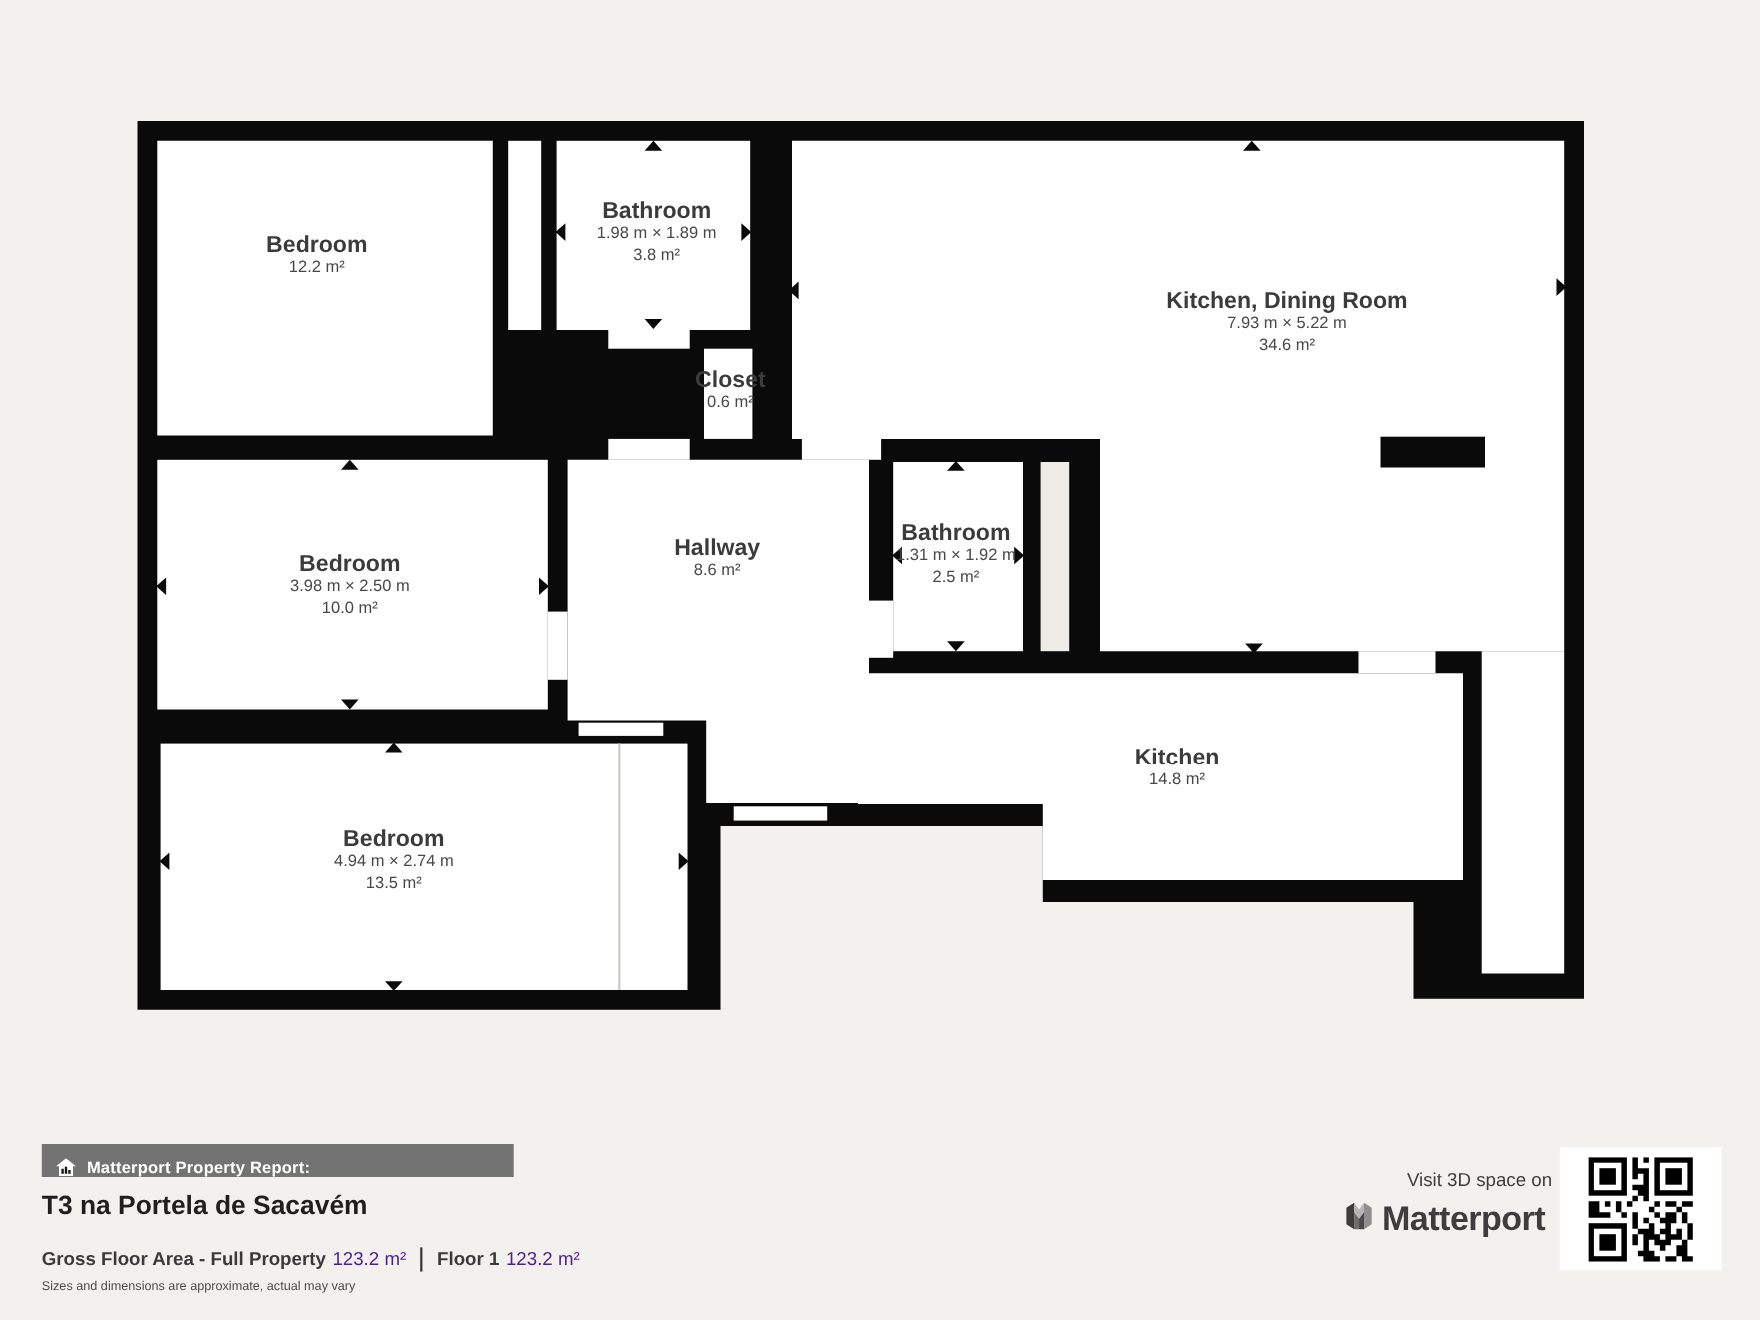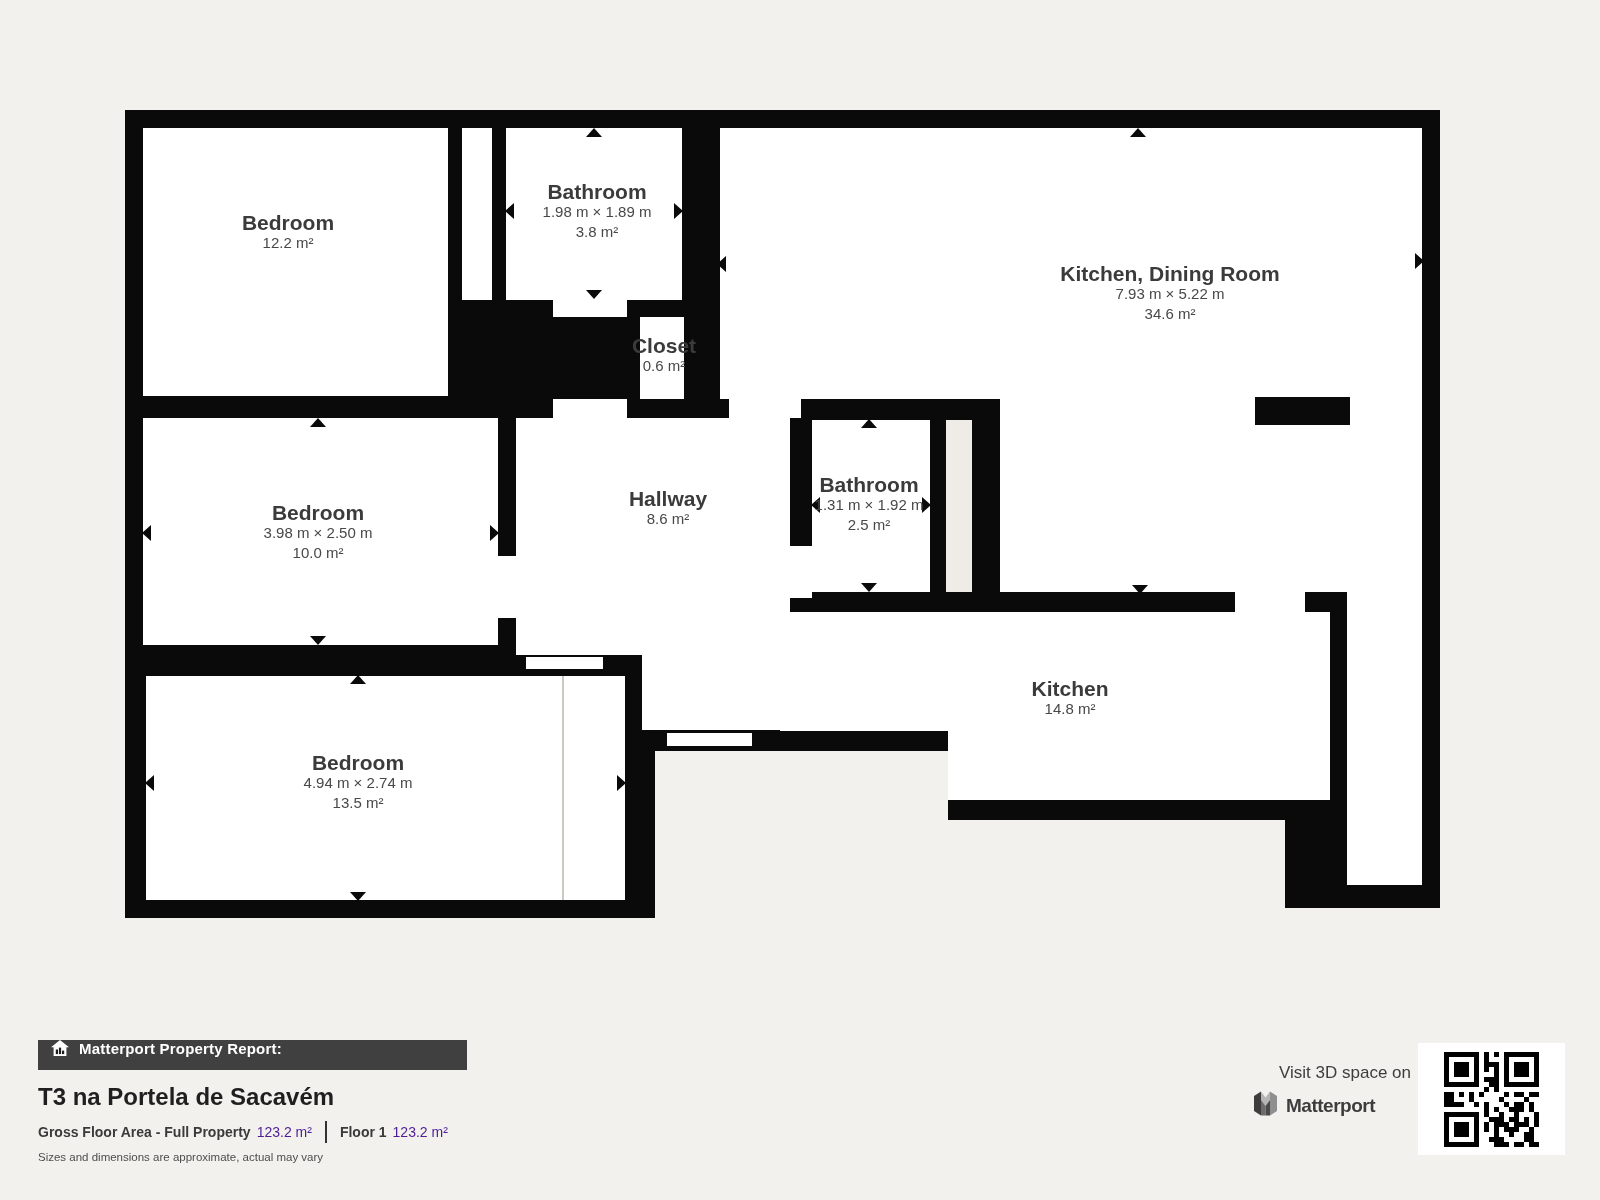--- a/index.html
+++ b/index.html
@@ -7,35 +7,35 @@
          font-family:"Liberation Sans", sans-serif;}
   .plan-svg{position:absolute;left:0;top:0;}
   .room-label{position:absolute;transform:translateX(-50%);text-align:center;
               white-space:nowrap;color:#3e3e3e;}
   .rname{font-weight:bold;font-size:21px;line-height:21px;color:#3b3b3b;}
   .rdims,.rarea{font-size:15px;line-height:20px;color:#484848;}
   .rdims:empty{display:none;}
 
   
   .report{position:absolute;left:38px;top:1040px;width:520px;}
-  .banner{width:429px;height:30px;background:#404040;display:flex;align-items:flex-start;}
+  .banner{width:429px;height:30px;background:#737373;display:flex;align-items:flex-end;}
   .banner .house{margin:0 10px 0 13px;display:flex;}
   .banner .btxt{color:#ffffff;font-weight:bold;font-size:15px;letter-spacing:.2px;}
   .rtitle{margin-top:13px;font-size:24px;font-weight:bold;color:#1f1f1f;}
-  .measure{margin-top:10px;display:flex;align-items:center;font-size:14px;color:#3a3a3a;}
+  .measure{margin-top:23px;display:flex;align-items:center;font-size:17px;color:#3a3a3a;}
   .measure .lbl{font-weight:bold;}
   .measure .val{margin-left:6px;color:#4c1d95;}
   .vbar{width:2px;height:22px;background:#333;margin:0 13px;}
   .disclaimer{margin-top:8px;font-size:11.5px;color:#4d4d4d;}
 
   
   .cta{position:absolute;left:1216px;top:1062px;width:195px;text-align:center;color:#3d3d3d;}
   .cta-line{font-size:17px;line-height:22px;text-align:right;}
   .brandrow{margin-top:6px;display:flex;align-items:center;justify-content:center;gap:7px;}
-  .brand{font-size:19px;font-weight:bold;letter-spacing:-0.5px;color:#3d3d3d;}
+  .brand{font-size:31px;font-weight:bold;letter-spacing:-0.5px;color:#3d3d3d;}
 
   .qr-box{position:absolute;left:1418px;top:1043px;width:147px;height:112px;background:#ffffff;
           display:flex;align-items:center;justify-content:center;}
 </style>
 </head>
 <body>
 
 <div class="stage">
 
   <svg class="plan-svg" width="1600" height="1200" viewBox="0 0 1600 1200">
@@ -119,21 +119,21 @@
   <div class="room-label" style="left:664px;top:335px">
     <div class="rname">Closet</div>
 
     <div class="rarea">0.6 m²</div>
   </div>
   <div class="room-label" style="left:318px;top:502px">
     <div class="rname">Bedroom</div>
     <div class="rdims">3.98 m × 2.50 m</div>
     <div class="rarea">10.0 m²</div>
   </div>
-  <div class="room-label" style="left:668px;top:488px">
+  <div class="room-label" style="left:652px;top:488px">
     <div class="rname">Hallway</div>
 
     <div class="rarea">8.6 m²</div>
   </div>
   <div class="room-label" style="left:869px;top:474px">
     <div class="rname">Bathroom</div>
     <div class="rdims">1.31 m × 1.92 m</div>
     <div class="rarea">2.5 m²</div>
   </div>
   <div class="room-label" style="left:1070px;top:678px">

